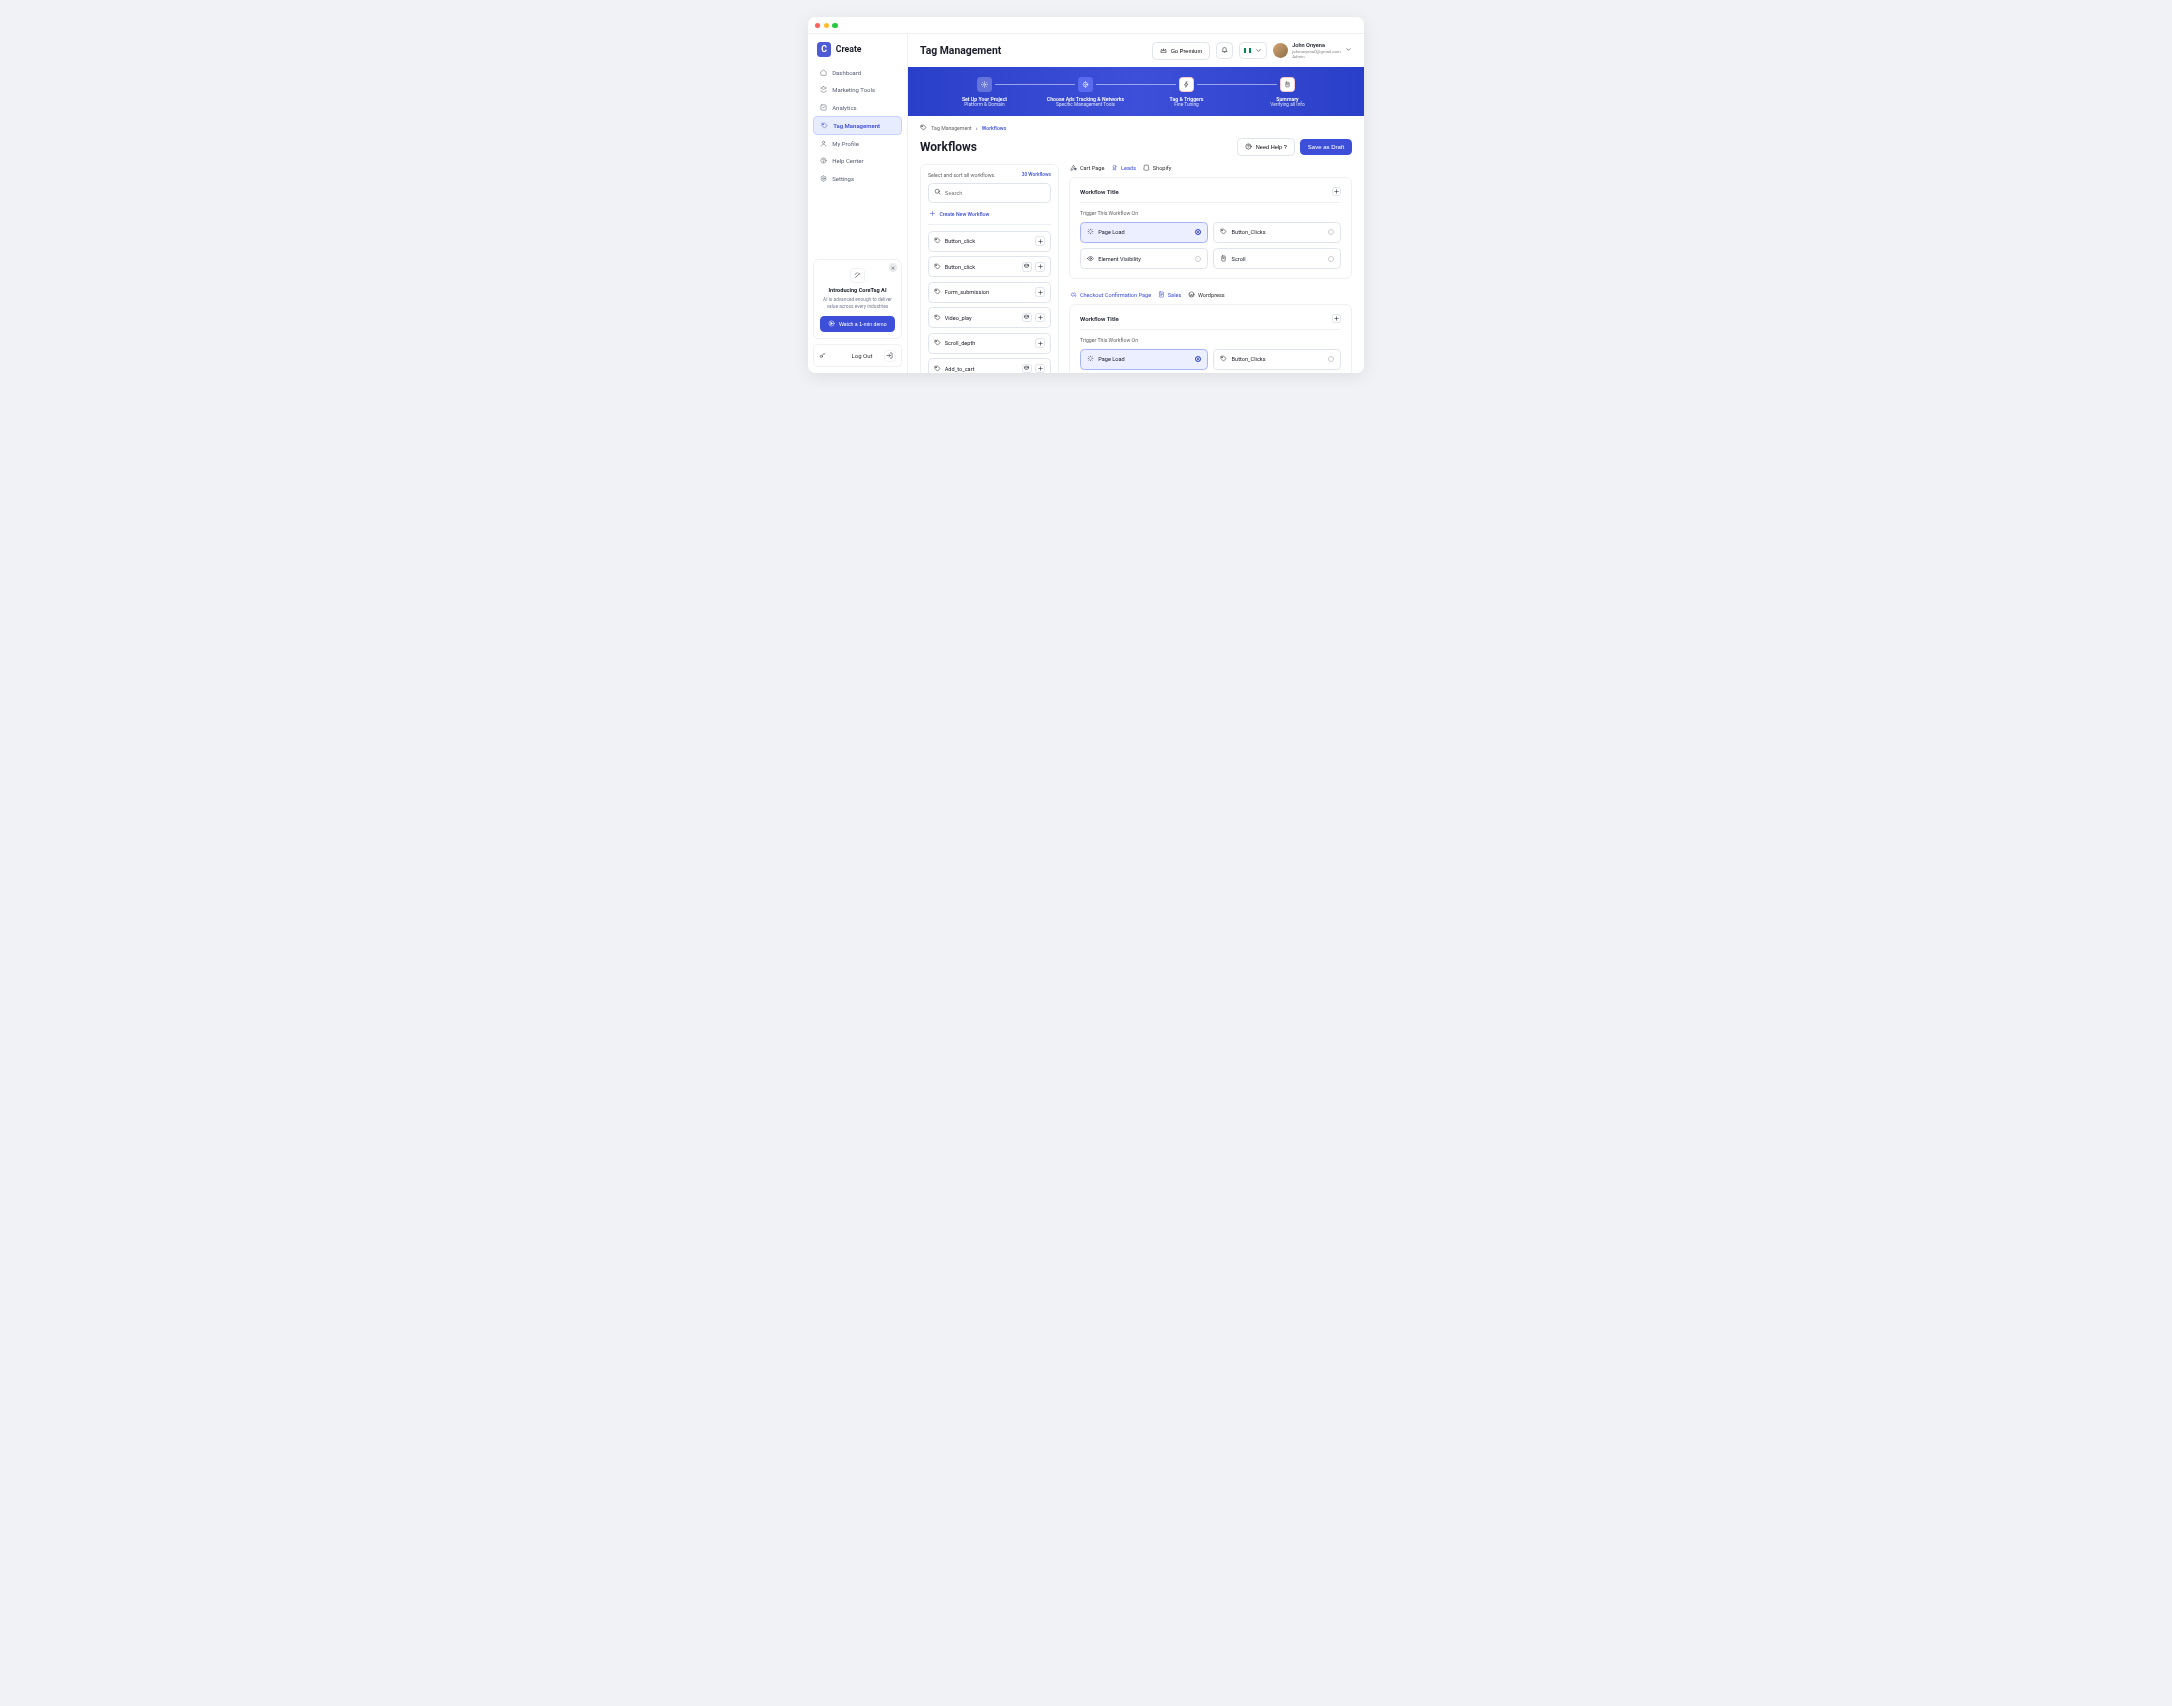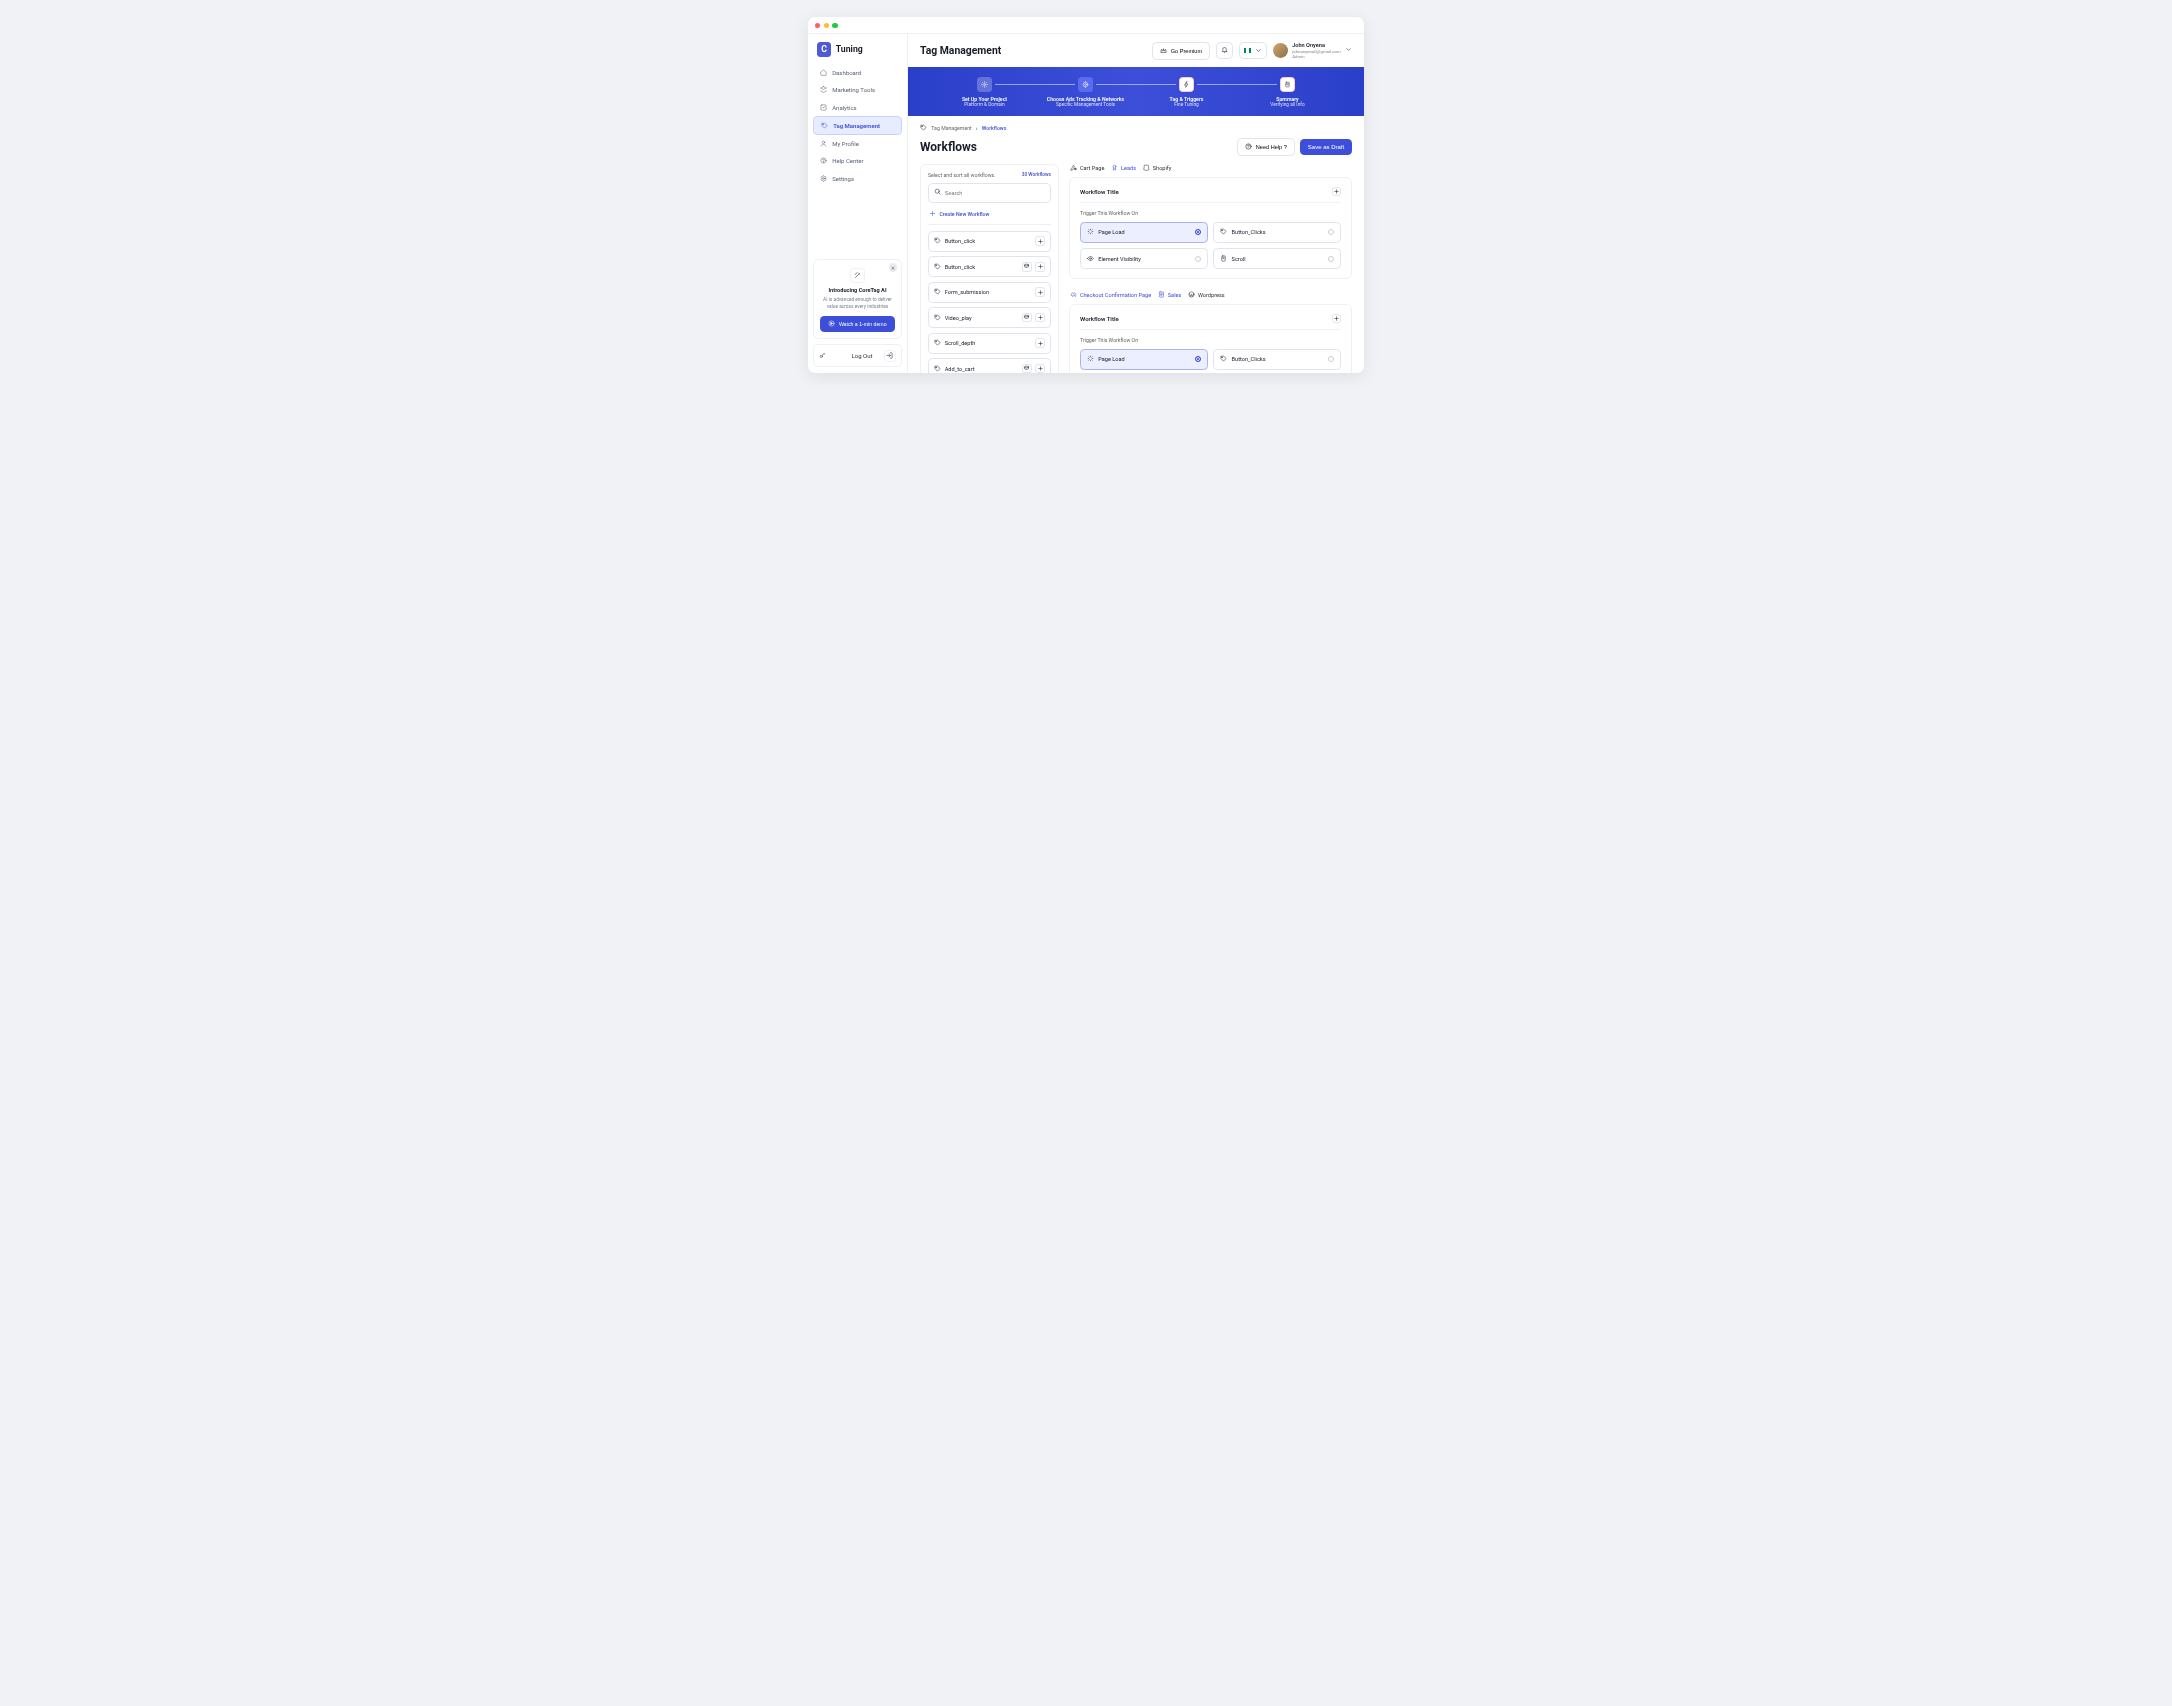--- a/index.html
+++ b/index.html
@@ -209,21 +209,21 @@
 <div class="window">
   <div class="titlebar">
     <div class="tl-dot tl-red"></div>
     <div class="tl-dot tl-yellow"></div>
     <div class="tl-dot tl-green"></div>
   </div>
   <div class="app-body">
     <aside class="sidebar">
       <div class="brand">
         <div class="brand-logo">C</div>
-        <div class="brand-name">Tuning</div>
+        <div class="brand-name">Create</div>
       </div>
       <nav class="nav">
         <div class="nav-item">
           <span class="nav-icon">
               <svg viewBox="0 0 24 24">
                 <path d="M3 10l9-7 9 7v10a2 2 0 01-2 2H5a2 2 0 01-2-2z"></path>
               </svg>
             </span>
           <span>Dashboard</span>
         </div>

